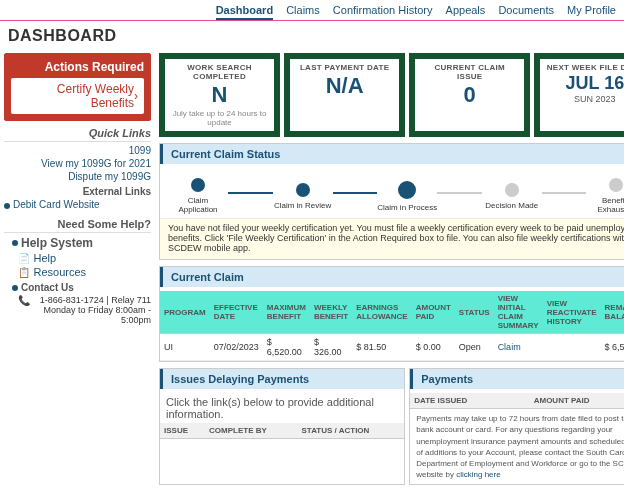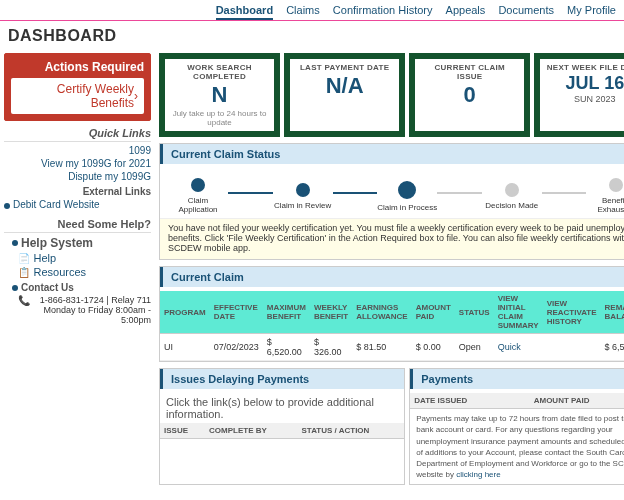--- a/index.html
+++ b/index.html
@@ -242,21 +242,21 @@
         </thead>
         <tbody>
           <tr>
             <td>UI</td>
             <td>07/02/2023</td>
             <td>$ 6,520.00</td>
             <td>$ 326.00</td>
             <td>$ 81.50</td>
             <td>$ 0.00</td>
             <td>Open</td>
-            <td><a>Quick</a></td>
+            <td><a>Claim</a></td>
             <td></td>
             <td>$ 6,520.00</td>
           </tr>
         </tbody>
       </table>
     </div>
 
     <div class="bottom-row">
 
       <div class="issues-panel">

